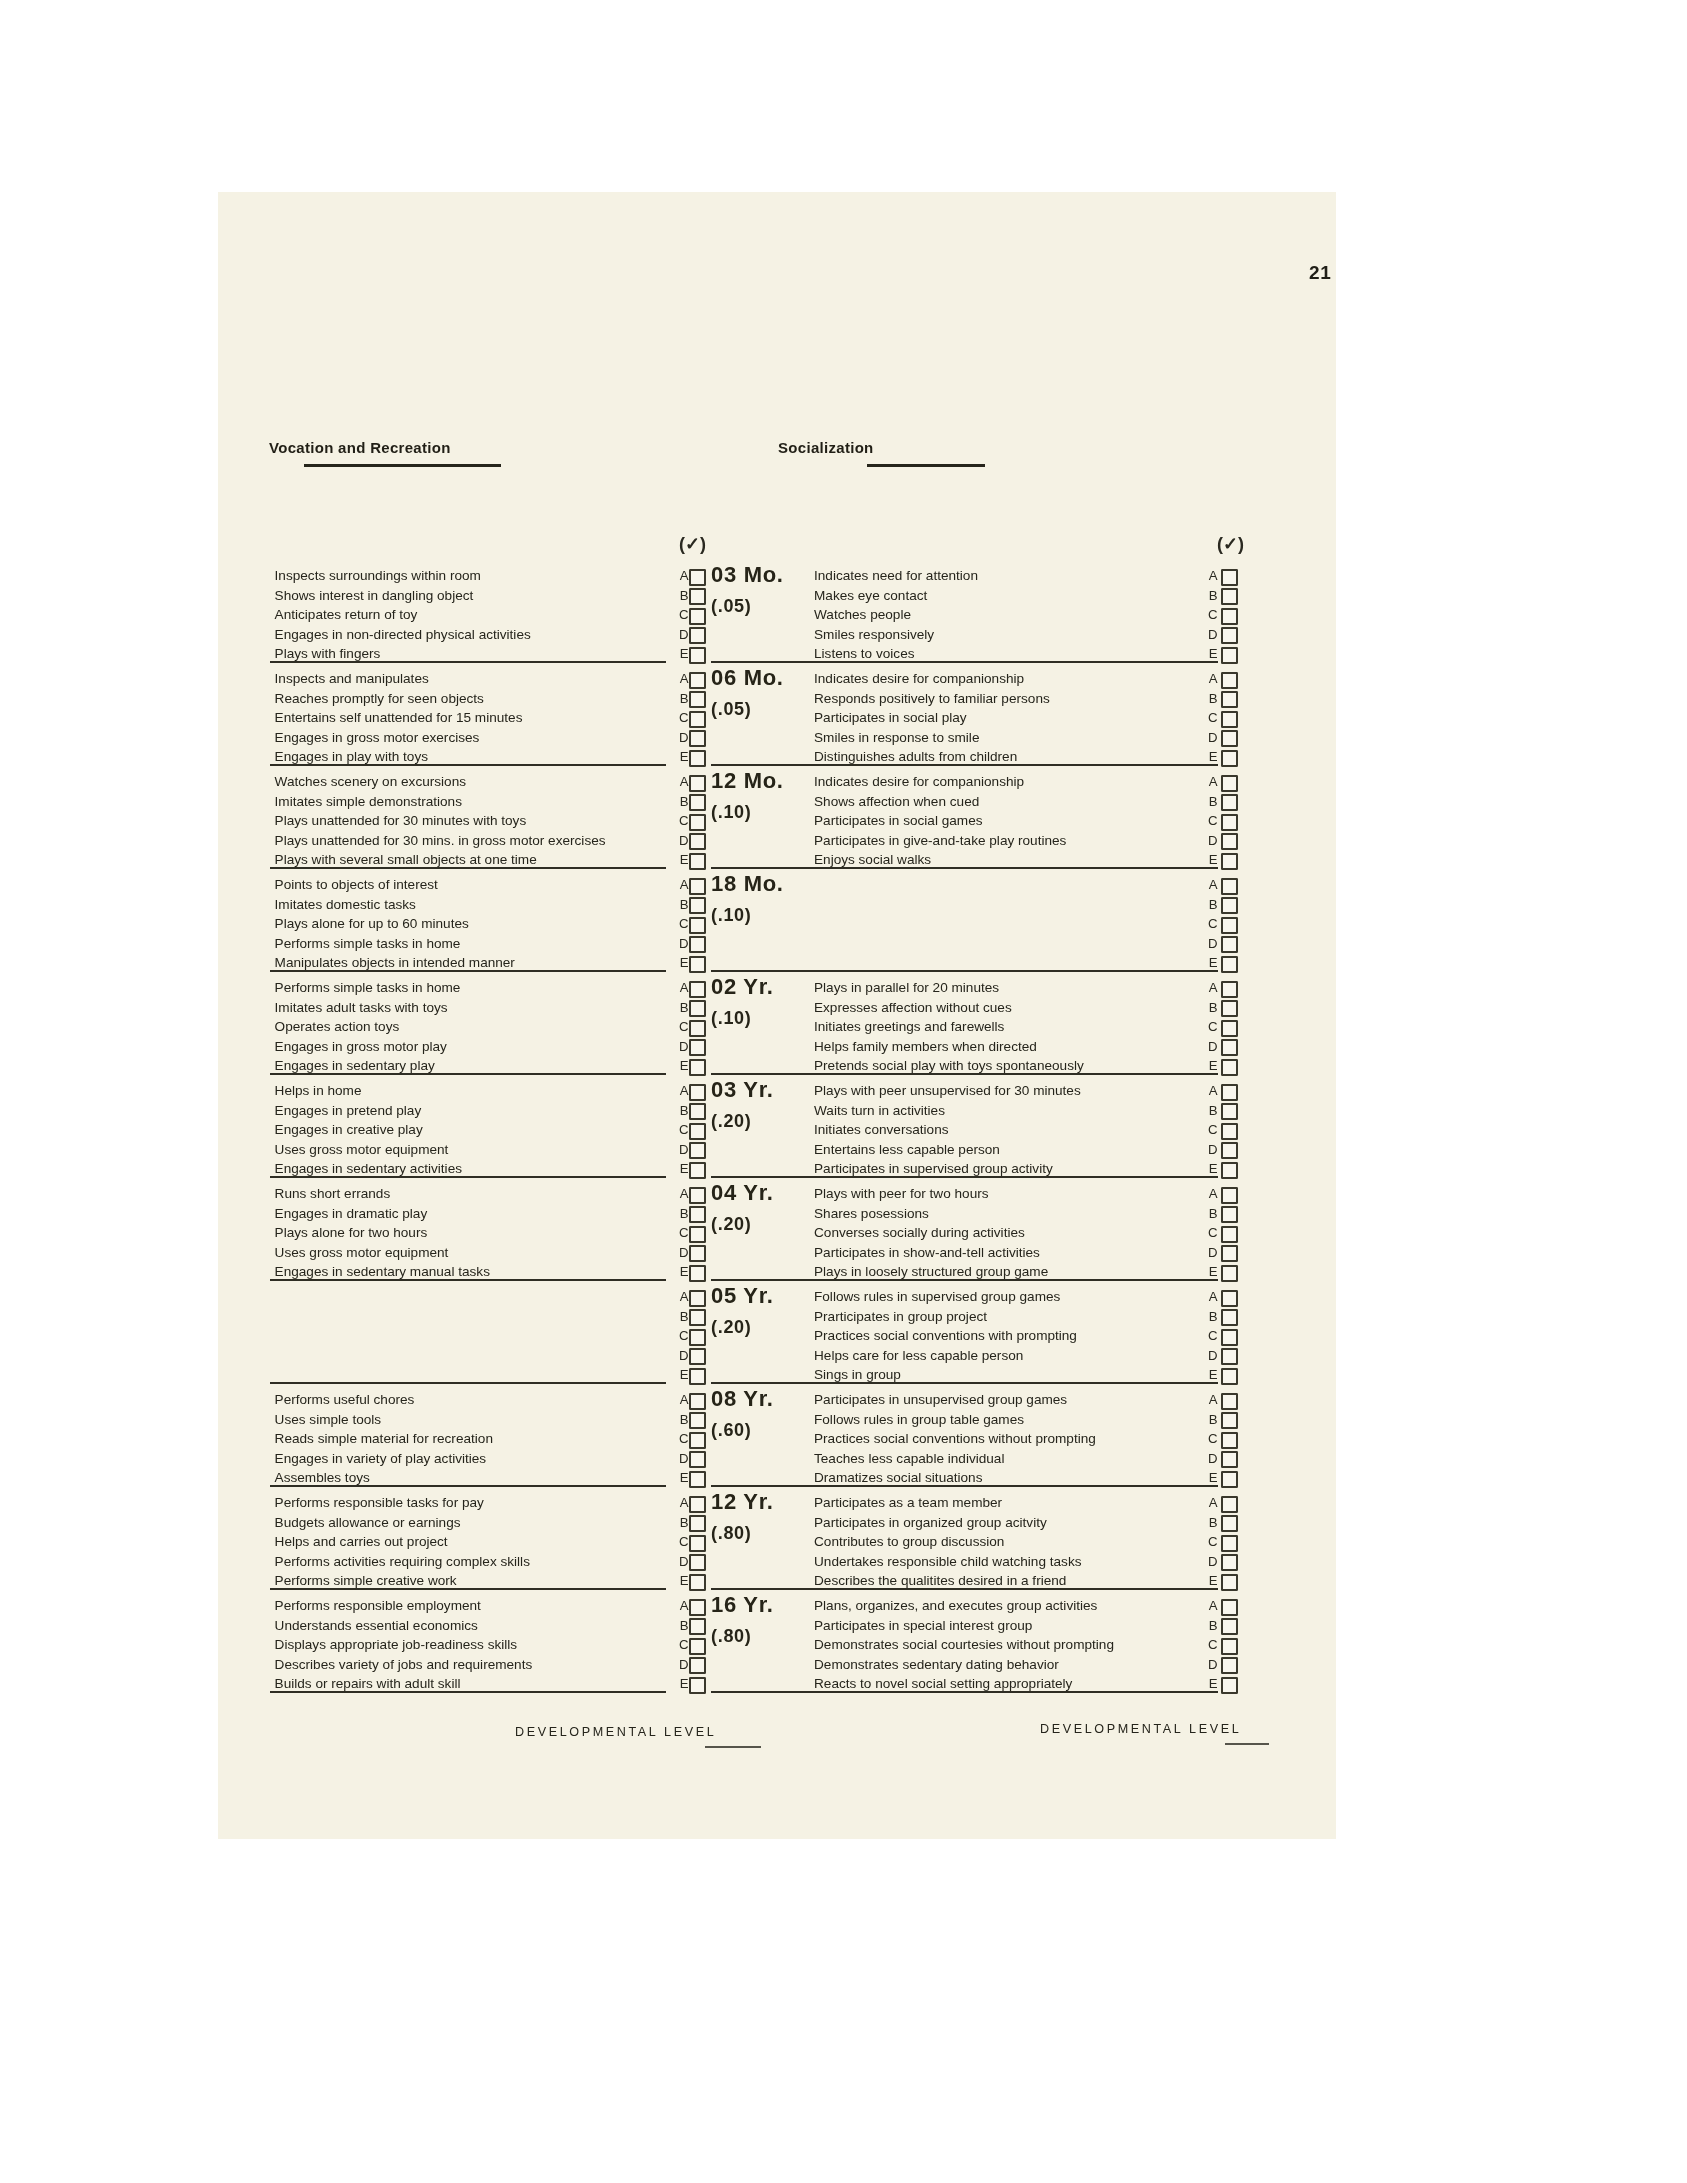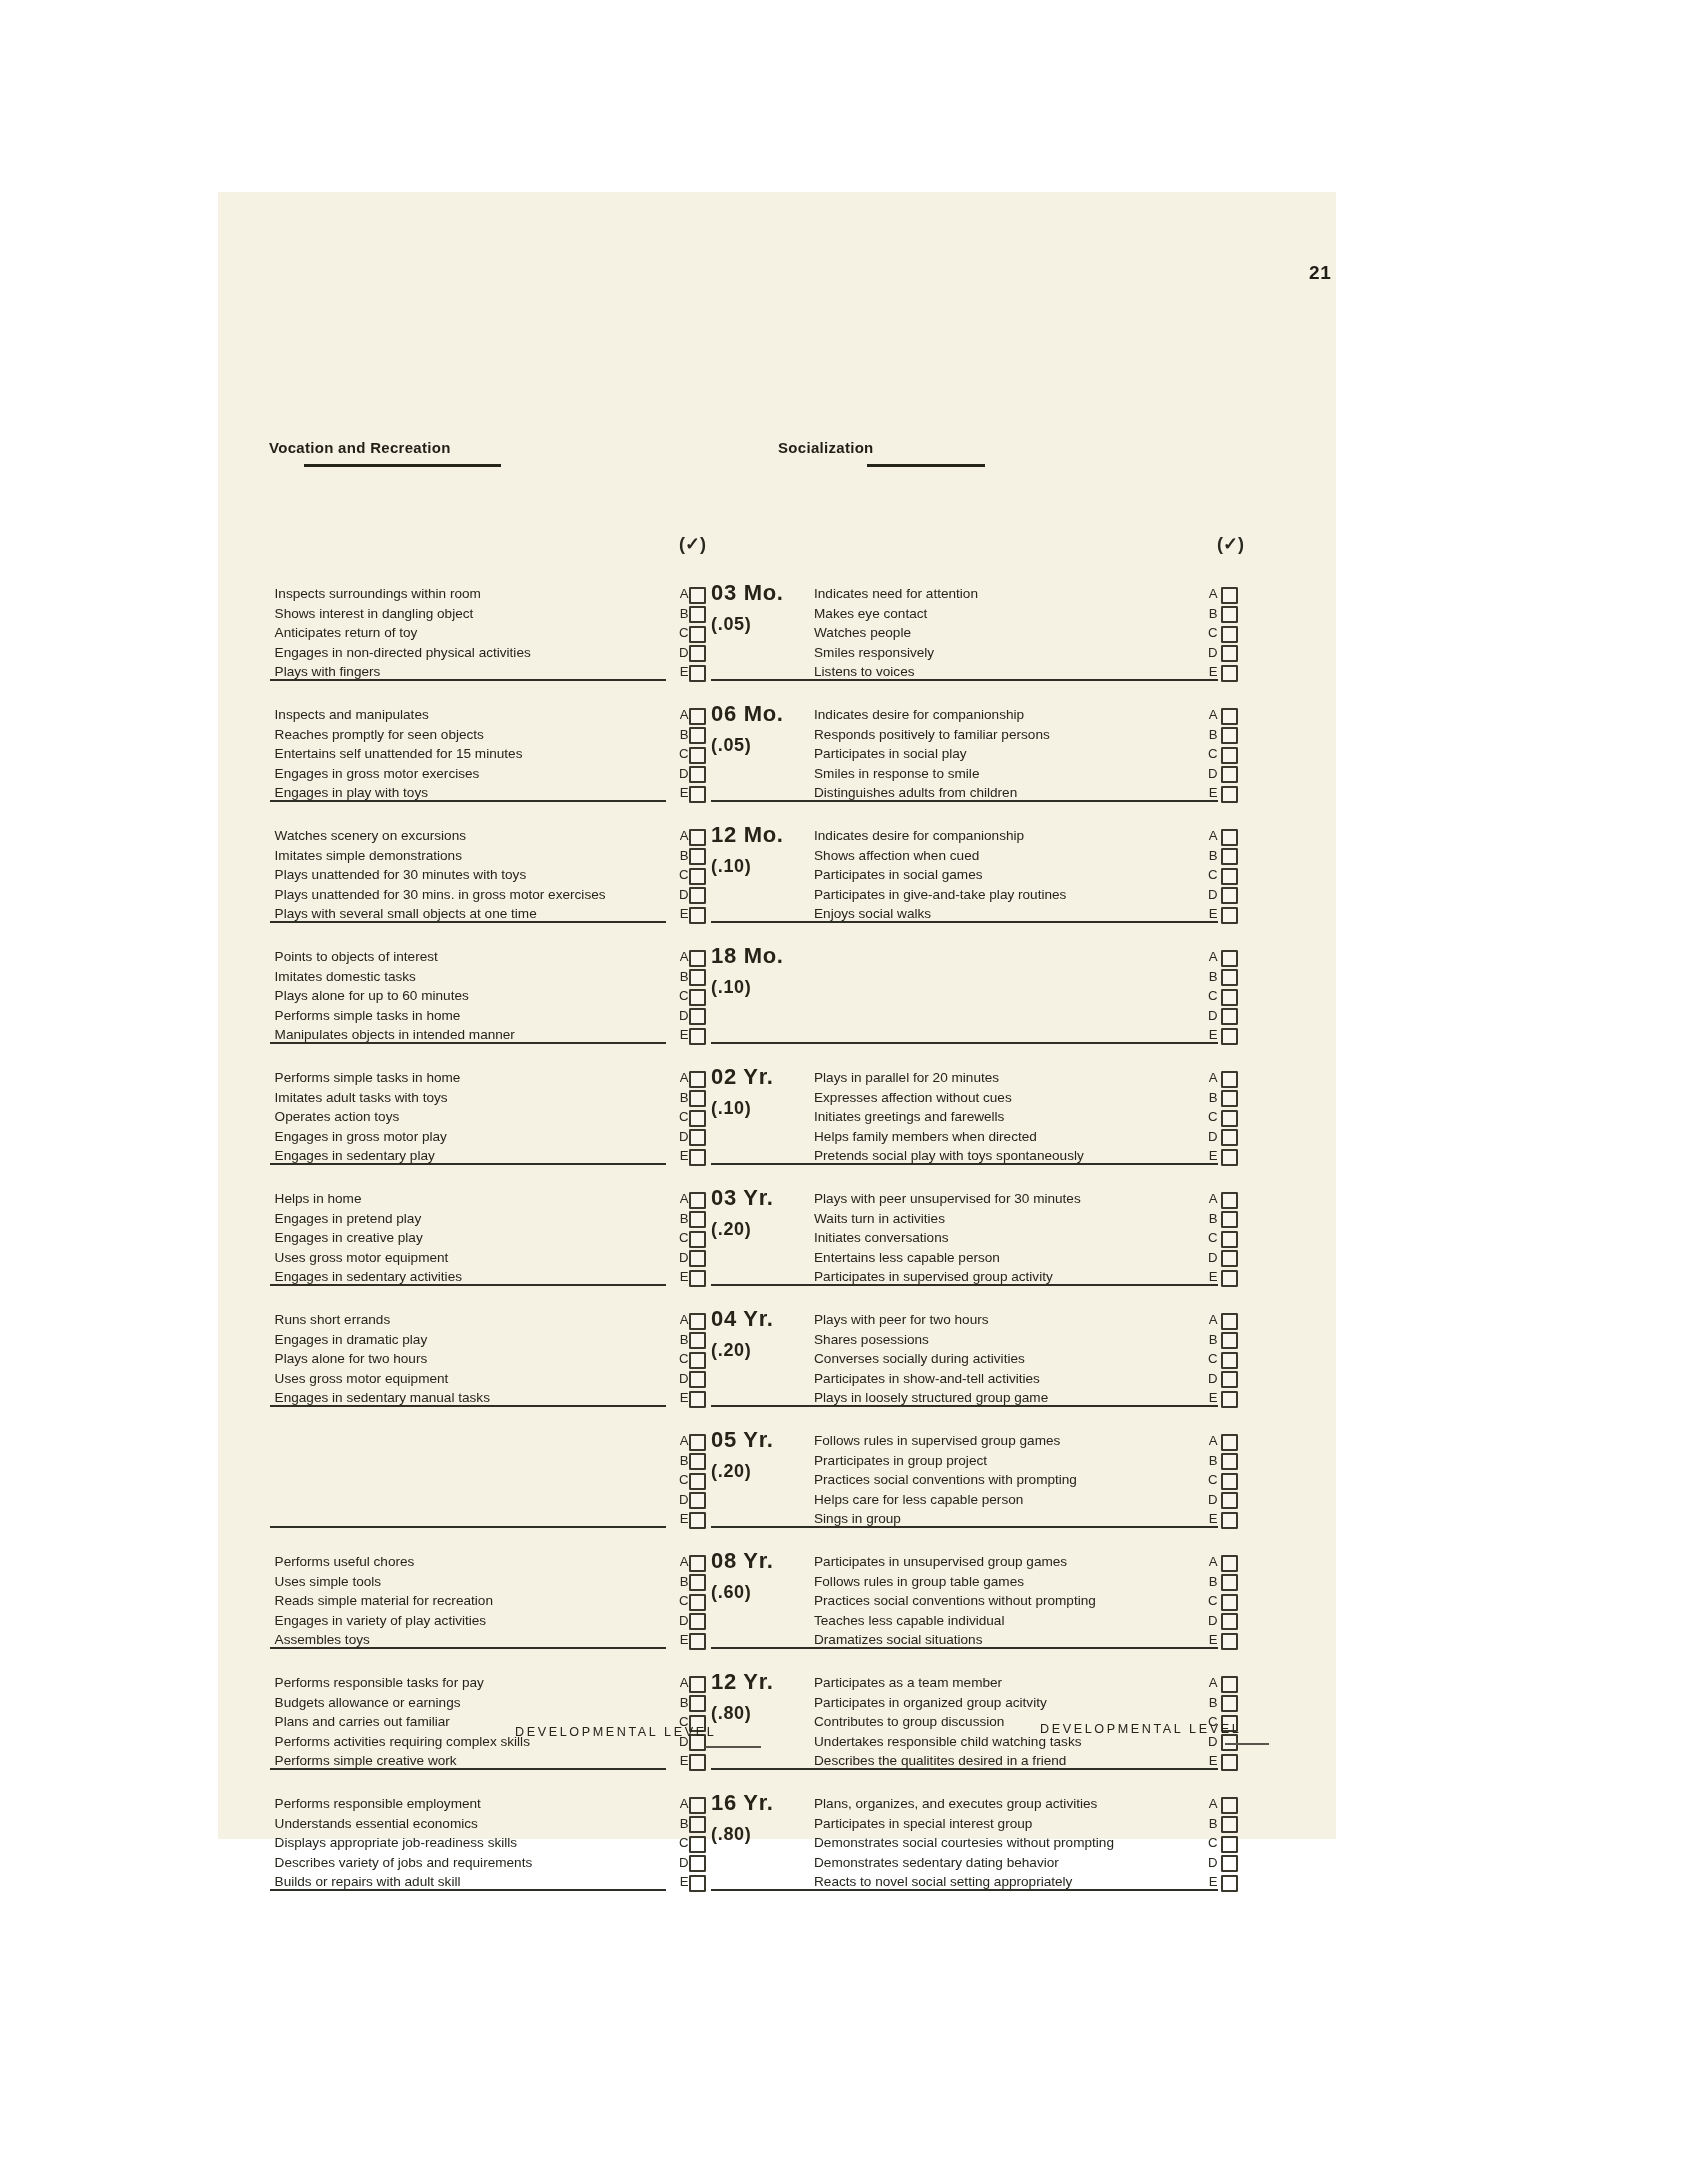--- a/index.html
+++ b/index.html
@@ -14,21 +14,21 @@
   .heading{width:265px;font-size:15px;font-weight:bold;color:#211f16;letter-spacing:0.3px;white-space:nowrap;}
   .h-left{left:269px;top:439px;}
   .h-right{left:778px;top:439px;}
   .h-line{height:2.6px;background:#26251b;}
   .h-left-line{left:304px;top:464px;width:197px;}
   .h-right-line{left:867px;top:464px;width:118px;}
   .legend{width:69px;text-align:center;font-size:18px;font-weight:bold;color:#2a2920;}
   .legend-left{left:658px;top:533px;}
   .legend-right{left:1196px;top:533px;}
   .table{left:270px;top:560px;width:970px;height:1135px;}
-  .row{position:relative;width:100%;height:103px;margin-top:18px;}
+  .row{position:relative;width:100%;height:103px;}
   .items{position:absolute;top:6px;}
   .voc-items{left:4.6px;width:392px;}
   .soc-items{left:544px;width:384px;}
   .line{height:19.5px;font-size:13.6px;line-height:19.5px;color:#26251c;white-space:nowrap;overflow:visible;}
   .letters{position:absolute;top:6px;width:22.5px;text-align:right;}
   .letters .line{font-size:13.2px;color:#2a2920;}
   .voc-letters{left:396px;}
   .soc-letters{left:925px;}
   .boxes{position:absolute;top:8.6px;}
   .voc-boxes{left:419px;}
@@ -505,21 +505,21 @@
         <div class="box"></div>
       </div>
     <div class="sep sep-left"></div>
     <div class="sep sep-right"></div>
   </div>
 
   <div class="row">
     <div class="items voc-items">
         <div class="line">Performs responsible tasks for pay</div>
         <div class="line">Budgets allowance or earnings</div>
-        <div class="line">Plans and carries out familiar</div>
+        <div class="line">Helps and carries out project</div>
         <div class="line">Performs activities requiring complex skills</div>
         <div class="line">Performs simple creative work</div>
       </div>
     <div class="letters voc-letters">
         <div class="line">A</div>
         <div class="line">B</div>
         <div class="line">C</div>
         <div class="line">D</div>
         <div class="line">E</div>
       </div>

